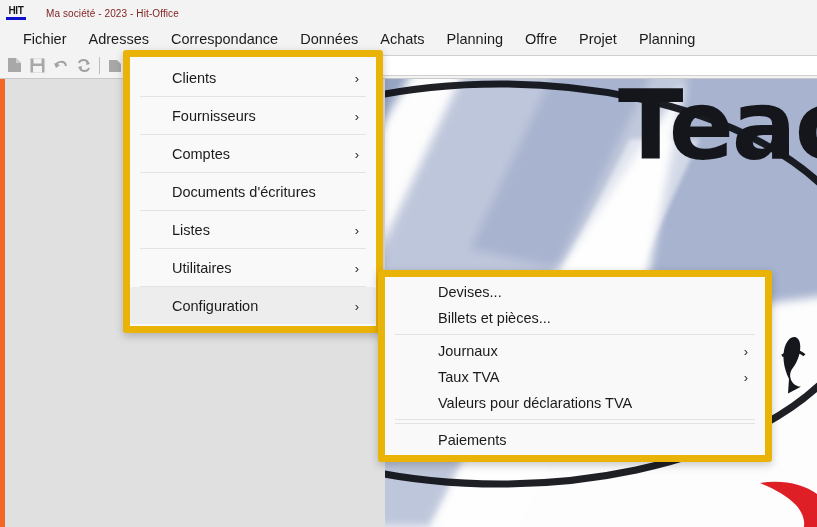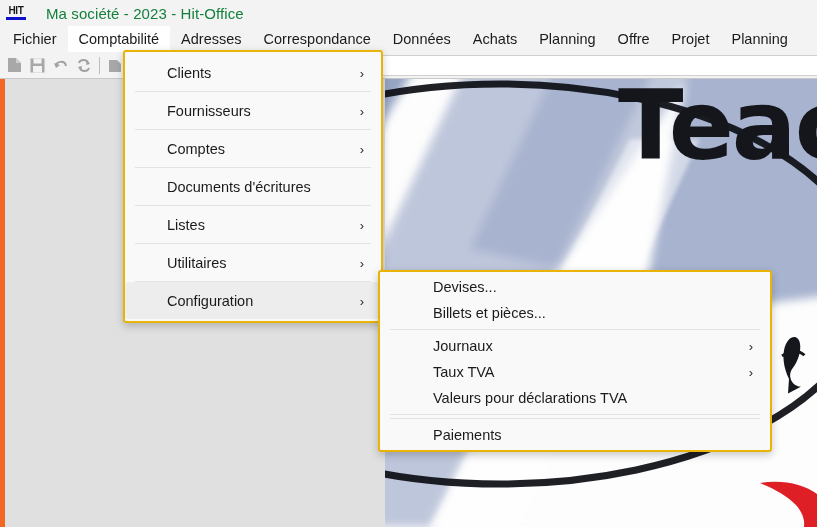--- a/index.html
+++ b/index.html
@@ -45,35 +45,35 @@
     line-height: 11px;
     letter-spacing: -0.3px;
     color: #1a1a1a;
   }
   .app-icon .hit-bar {
     width: 20px; height: 3px;
     background: #1111cc;
     margin-top: 1px;
   }
   .title-text {
-    font-size: 15px;
-    color: #15803d;
+    font-size: 10px;
+    color: #7f1d1d;
     white-space: nowrap;
     letter-spacing: 0.1px;
   }
 
   
   .menubar {
     position: absolute;
     left: 0; top: 26px;
     width: 817px; height: 26px;
     background: #f3f3f3;
     display: flex;
     align-items: stretch;
-    padding-left: 2px;
+    padding-left: 12px;
   }
   .menu-item {
     display: flex;
     align-items: center;
     padding: 0 11px;
     font-size: 14.5px;
     color: #1b1b1b;
     white-space: nowrap;
     cursor: default;
   }
@@ -142,21 +142,21 @@
     left: 5px; top: 0;
     width: 380px; height: 448px;
     background: #e0e0e0;
     z-index: 4;
   }
 
   
   .menu-popup {
     position: absolute;
     background: #f9f9f9;
-    border: 2px solid #eab308;
+    border: 7px solid #eab308;
     border-radius: 3px;
     box-shadow: 0 3px 9px rgba(0,0,0,0.22);
     z-index: 40;
     padding: 2px 0;
   }
   #dropdown-comptabilite {
     left: 123px; top: 50px;
     width: 260px;
   }
   #submenu-configuration {
@@ -249,21 +249,20 @@
   <div class="titlebar">
     <div class="app-icon">
       <span class="hit-text">HIT</span>
       <span class="hit-bar"></span>
     </div>
     <div class="title-text">Ma société - 2023 - Hit-Office</div>
   </div>
 
   <div class="menubar" id="menubar">
       <div class="menu-item">Fichier</div>
-      <div class="menu-item active">Comptabilité</div>
       <div class="menu-item">Adresses</div>
       <div class="menu-item">Correspondance</div>
       <div class="menu-item">Données</div>
       <div class="menu-item">Achats</div>
       <div class="menu-item">Planning</div>
       <div class="menu-item">Offre</div>
       <div class="menu-item">Projet</div>
       <div class="menu-item">Planning</div>
     </div>
 

